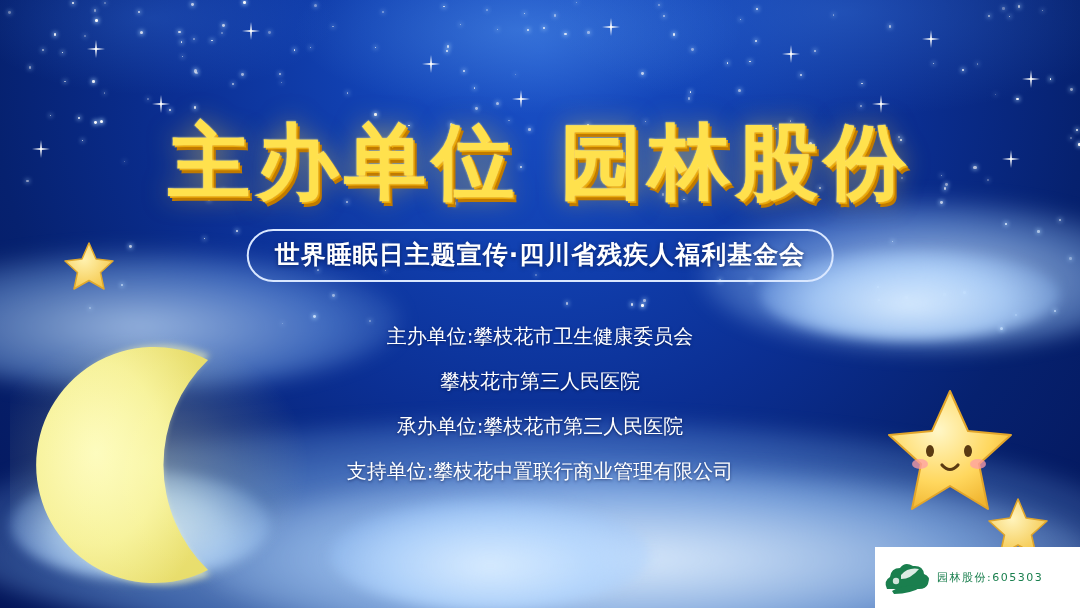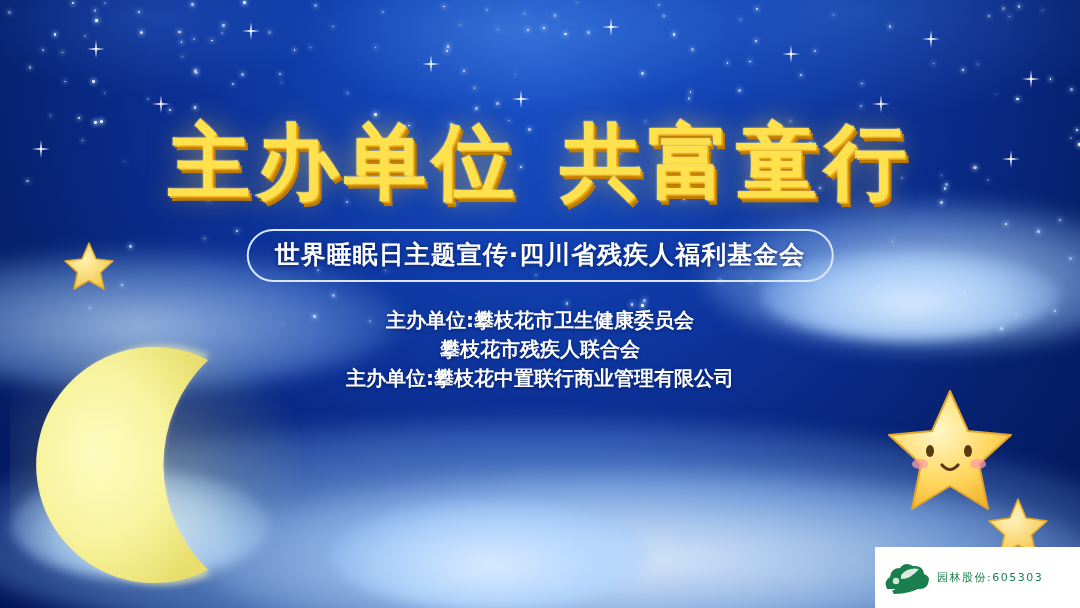--- a/index.html
+++ b/index.html
@@ -113,21 +113,21 @@
     position: absolute;
     left: 0; top: 306px;
     width: 1080px;
     text-align: center;
     color: #ffffff;
     font-size: 20px;
     line-height: 29px;
     font-family: "DejaVu Sans", "Liberation Sans", sans-serif;
     text-shadow: 0 1px 3px rgba(0,15,60,0.6);
   }
-  .orgs div { margin: 0; font-weight: bold; }
+  .orgs div { margin: 16px; }
 
   
   .logo-box {
     position: absolute;
     right: 0; bottom: 0;
     width: 205px;
     height: 61px;
     background: #ffffff;
     display: flex;
     align-items: center;
@@ -412,29 +412,30 @@
         <radialGradient id="sg3" cx="40%" cy="35%" r="70%">
           <stop offset="0%" stop-color="#fff4bd"></stop>
           <stop offset="100%" stop-color="#f4c648"></stop>
         </radialGradient>
       </defs>
       <path d="M33 4 L41 23 L62 26 L46.5 40 L51 60 L33 50 L15 60 L19.5 40 L4 26 L25 23 Z" fill="url(#sg3)" stroke="#dfa52b" stroke-width="1.6" stroke-linejoin="round"></path>
     </svg>
   </div>
 
   <div class="headline">
-    <span>主办单位</span><span class="gap"></span><span>共富童行</span>
+    <span>主办单位</span><span class="gap"></span><span>园林股份</span>
   </div>
 
   <div class="subtitle-pill">世界睡眠日主题宣传·四川省残疾人福利基金会</div>
 
   <div class="orgs">
     <div>主办单位:攀枝花市卫生健康委员会</div>
-    <div>攀枝花市残疾人联合会</div>
-    <div>主办单位:攀枝花中置联行商业管理有限公司</div>
+    <div>攀枝花市第三人民医院</div>
+    <div>承办单位:攀枝花市第三人民医院</div>
+    <div>支持单位:攀枝花中置联行商业管理有限公司</div>
   </div>
 
   <div class="logo-box">
     <svg class="logo-mark" viewBox="0 0 52 46">
       <path d="M6 34 Q2 26 9 22 Q10 13 19 13 Q24 6 32 11 Q42 10 43 19 Q50 21 47 29 Q45 34 38 34 Z" fill="#1a7f4e"></path>
       <path d="M11 36 Q22 29 42 31 Q30 39 13 39 Z" fill="#1a7f4e"></path>
       <path d="M20 20 Q27 12 38 14 Q30 24 20 24 Z" fill="#ffffff" opacity="0.85"></path>
       <circle cx="15" cy="26" r="3.2" fill="#ffffff" opacity="0.8"></circle>
     </svg>
     <div class="logo-text">

